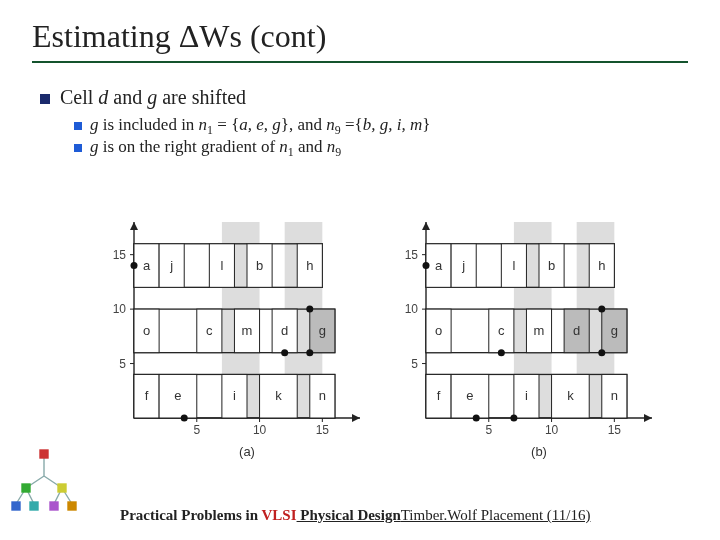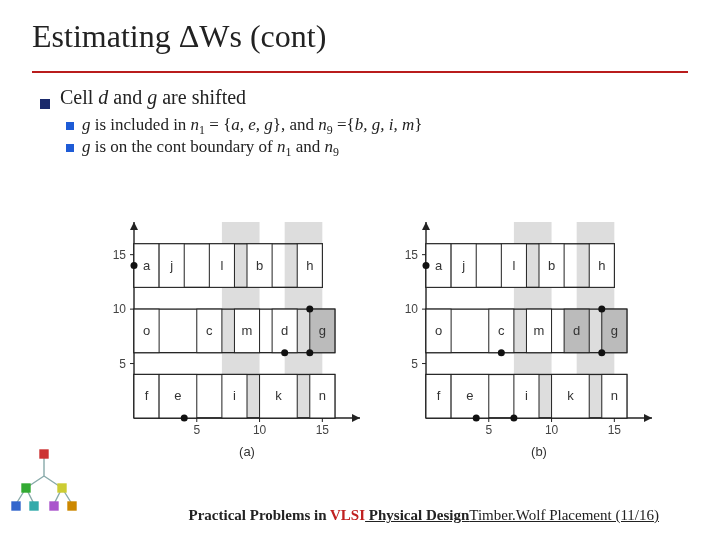--- a/index.html
+++ b/index.html
@@ -8,65 +8,65 @@
     background: #fff;
     font-family: "Times New Roman", Times, serif;
     color: #222;
     position: relative;
     overflow: hidden;
   }
   .title {
     position: absolute;
     left: 32px; top: 18px;
     font-size: 32px;
-    border-bottom: 2px solid #b91c1c;
+    border-bottom: 2px solid #14532d;
     width: 656px;
-    padding-bottom: 16px;
+    padding-bottom: 6px;
     color: #222;
   }
   .content {
     position: absolute;
     left: 40px; top: 86px;
     width: 640px;
     font-size: 20px;
   }
   .row-main {
-    display: flex; align-items: flex-end; gap: 10px;
+    display: flex; align-items: flex-start; gap: 10px;
     margin-bottom: 6px;
   }
   .bullet-sq {
     width: 10px; height: 10px; background: #1a2a6c; margin-top: 8px; flex: none;
   }
   .bullet-sq-blue {
     width: 8px; height: 8px; background: #1e5bd6; margin-top: 7px; flex: none;
   }
   .sub-list {
     margin-left: 26px; font-size: 17px;
   }
-  .sub-list .row { display: flex; align-items: flex-start; gap: 8px; margin-bottom: 2px; }
+  .sub-list .row { display: flex; align-items: flex-start; gap: 8px; margin-bottom: 2px; margin-left: 8px; }
   .it { font-style: italic; }
   .sub { font-size: 0.7em; position: relative; top: 0.35em; }
   .chart-wrap {
     position: absolute;
     left: 100px; top: 208px;
     width: 560px; height: 256px;
     display: flex; gap: 22px;
   }
   .chart {
     position: relative;
     flex: 1;
   }
   svg { display: block; }
   .axislbl { font: 12px Arial, sans-serif; fill: #444; }
   .celllbl { font: 13px Arial, sans-serif; fill: #333; }
   .caplbl { font: 13px Arial, sans-serif; fill: #333; }
   .footer {
     position: absolute;
     left: 0; right: 1px; bottom: 16px;
-    display: flex; justify-content: flex-end;
+    display: flex; justify-content: flex-start;
     padding: 0 60px 0 120px;
     font-size: 15px;
   }
   .footer .l { font-weight: bold; }
   .vlsi { color: #c02020; }
   .phys { text-decoration: underline; }
   .footer .r { font-family: "Times New Roman", serif; text-decoration: underline; }
   .deco {
     position: absolute; left: 4px; bottom: 14px; width: 80px; height: 80px;
   }
@@ -86,21 +86,21 @@
   <div class="sub-list">
     <div class="row">
       <div class="bullet-sq-blue"></div>
       <div>
         <span class="it">g</span><span> is included in </span><span class="it">n</span><span class="sub">1</span><span> = {</span><span class="it">a, e, g</span><span>}, and </span><span class="it">n</span><span class="sub">9</span><span> ={</span><span class="it">b, g, i, m</span><span>}</span>
       </div>
     </div>
     <div class="row">
       <div class="bullet-sq-blue"></div>
       <div>
-        <span class="it">g</span><span> is on the cont boundary of </span><span class="it">n</span><span class="sub">1</span><span> and </span><span class="it">n</span><span class="sub">9</span>
+        <span class="it">g</span><span> is on the right gradient of </span><span class="it">n</span><span class="sub">1</span><span> and </span><span class="it">n</span><span class="sub">9</span>
       </div>
     </div>
   </div>
 </div>
 
 <div class="chart-wrap">
   <div class="chart">
     <svg id="svg-a" width="270" height="256">
         <rect x="121.88888888888889" y="14" width="37.66666666666666" height="196" fill="#ddd"></rect>
         <rect x="184.66666666666666" y="14" width="37.666666666666686" height="196" fill="#ddd"></rect>

